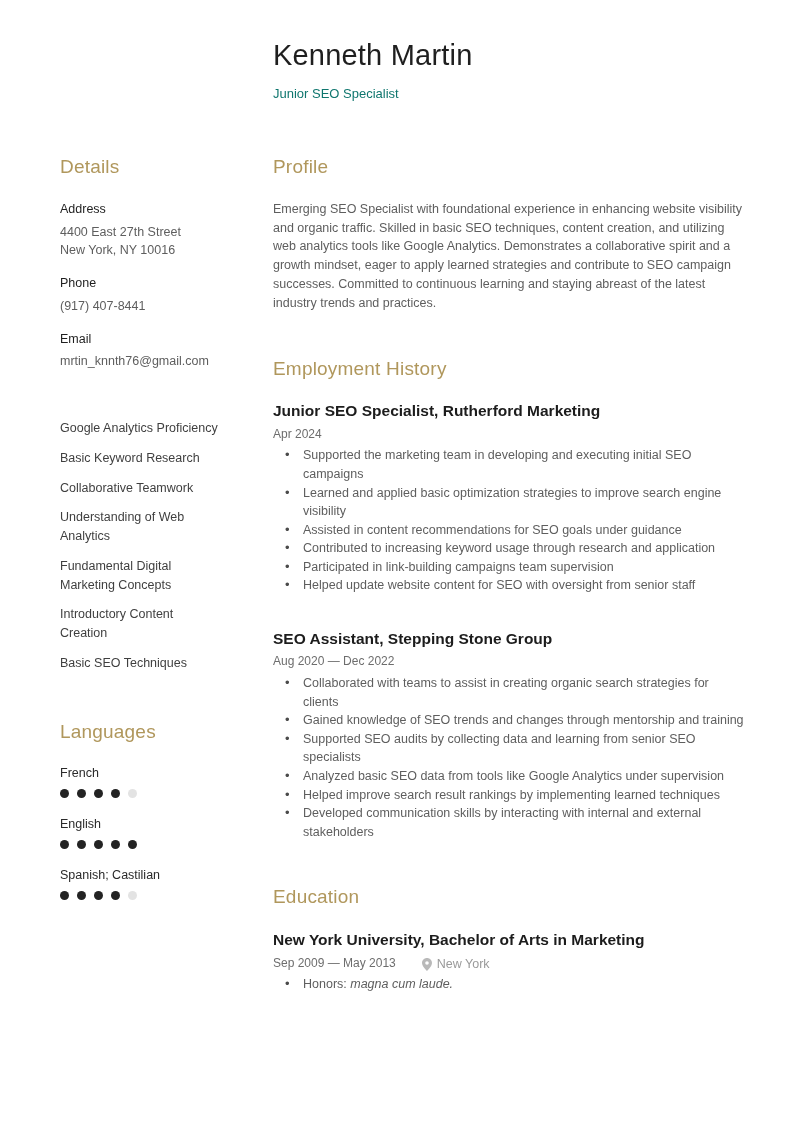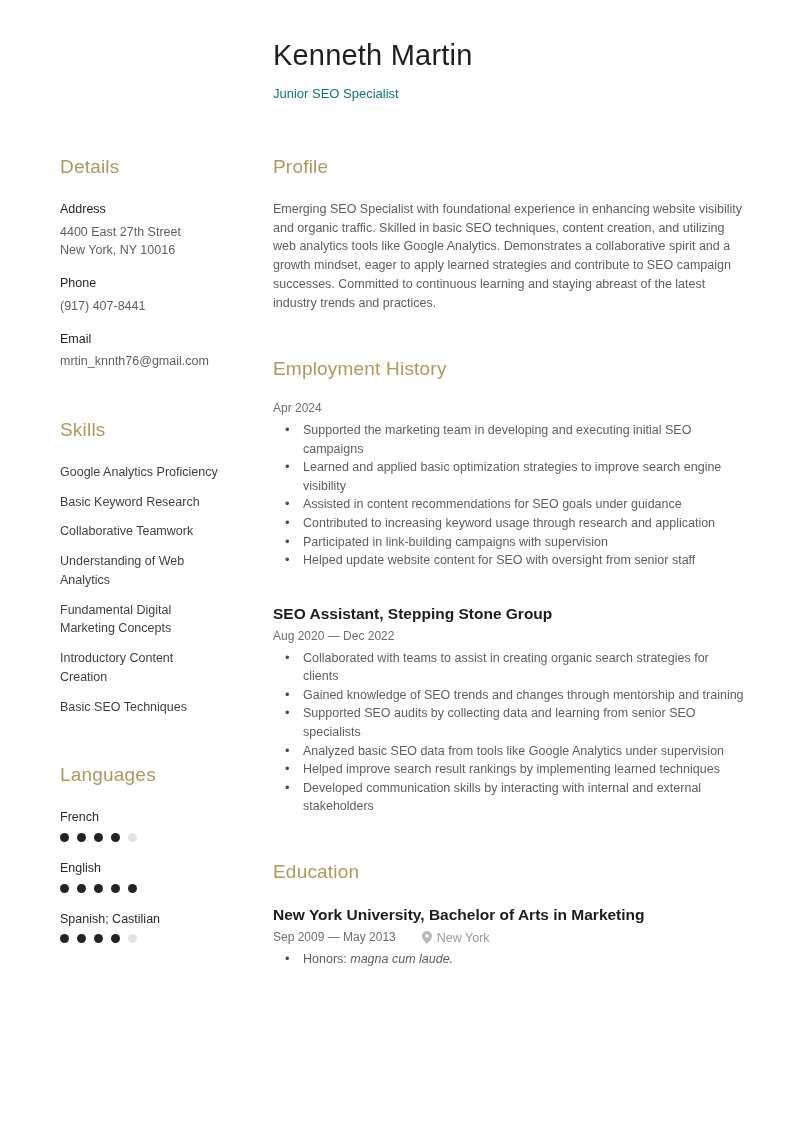--- a/index.html
+++ b/index.html
@@ -79,21 +79,21 @@
     color: #1c1c1c;
     line-height: 1.25;
   }
   .item-dates {
     margin-top: 6px;
     font-size: 12px;
     font-weight: 400;
     color: #6d6d6d;
     line-height: 1.3;
   }
-  .date-row { display: flex; align-items: center; margin-top: 6px; }
+  .date-row { display: flex; align-items: flex-end; margin-top: 6px; }
   .location {
     display: inline-flex; align-items: center;
     margin-left: 26px;
     font-size: 12.5px; color: #9a9a9a;
   }
   .pin-icon { margin-right: 5px; display: inline-flex; }
   ul.bullets { margin-top: 4px; list-style: none; }
   ul.bullets li {
     position: relative;
     padding-left: 18px;
@@ -138,21 +138,20 @@
           <div class="detail-label">Phone</div>
           <div class="detail-value">(917) 407-8441</div>
         </div>
         <div class="detail-group">
           <div class="detail-label">Email</div>
           <div class="detail-value">mrtin_knnth76@gmail.com</div>
         </div>
       </section>
 
       <section class="side-section">
-        <h2 class="section-heading">Skills</h2>
         <div>
             <div class="skill-item">Google Analytics Proficiency</div>
             <div class="skill-item">Basic Keyword Research</div>
             <div class="skill-item">Collaborative Teamwork</div>
             <div class="skill-item">Understanding of Web Analytics</div>
             <div class="skill-item">Fundamental Digital Marketing Concepts</div>
             <div class="skill-item">Introductory Content Creation</div>
             <div class="skill-item">Basic SEO Techniques</div>
           </div>
       </section>
@@ -199,27 +198,28 @@
 
       <section class="main-section">
         <h2 class="section-heading">Profile</h2>
         <p class="profile-text">Emerging SEO Specialist with foundational experience in enhancing website visibility and organic traffic. Skilled in basic SEO techniques, content creation, and utilizing web analytics tools like Google Analytics. Demonstrates a collaborative spirit and a growth mindset, eager to apply learned strategies and contribute to SEO campaign successes. Committed to continuous learning and staying abreast of the latest industry trends and practices.</p>
       </section>
 
       <section class="main-section">
         <h2 class="section-heading">Employment History</h2>
         <div>
             <div class="job">
+              <div class="item-title">Junior SEO Specialist, Rutherford Marketing</div>
               <div class="item-dates">Apr 2024</div>
               <ul class="bullets">
                 <li>Supported the marketing team in developing and executing initial SEO campaigns</li>
                 <li>Learned and applied basic optimization strategies to improve search engine visibility</li>
                 <li>Assisted in content recommendations for SEO goals under guidance</li>
                 <li>Contributed to increasing keyword usage through research and application</li>
-                <li>Participated in link-building campaigns with supervision</li>
+                <li>Participated in link-building campaigns team supervision</li>
                 <li>Helped update website content for SEO with oversight from senior staff</li>
               </ul>
             </div>
             <div class="job">
               <div class="item-title">SEO Assistant, Stepping Stone Group</div>
               <div class="item-dates">Aug 2020 — Dec 2022</div>
               <ul class="bullets">
                 <li>Collaborated with teams to assist in creating organic search strategies for clients</li>
                 <li>Gained knowledge of SEO trends and changes through mentorship and training</li>
                 <li>Supported SEO audits by collecting data and learning from senior SEO specialists</li>

